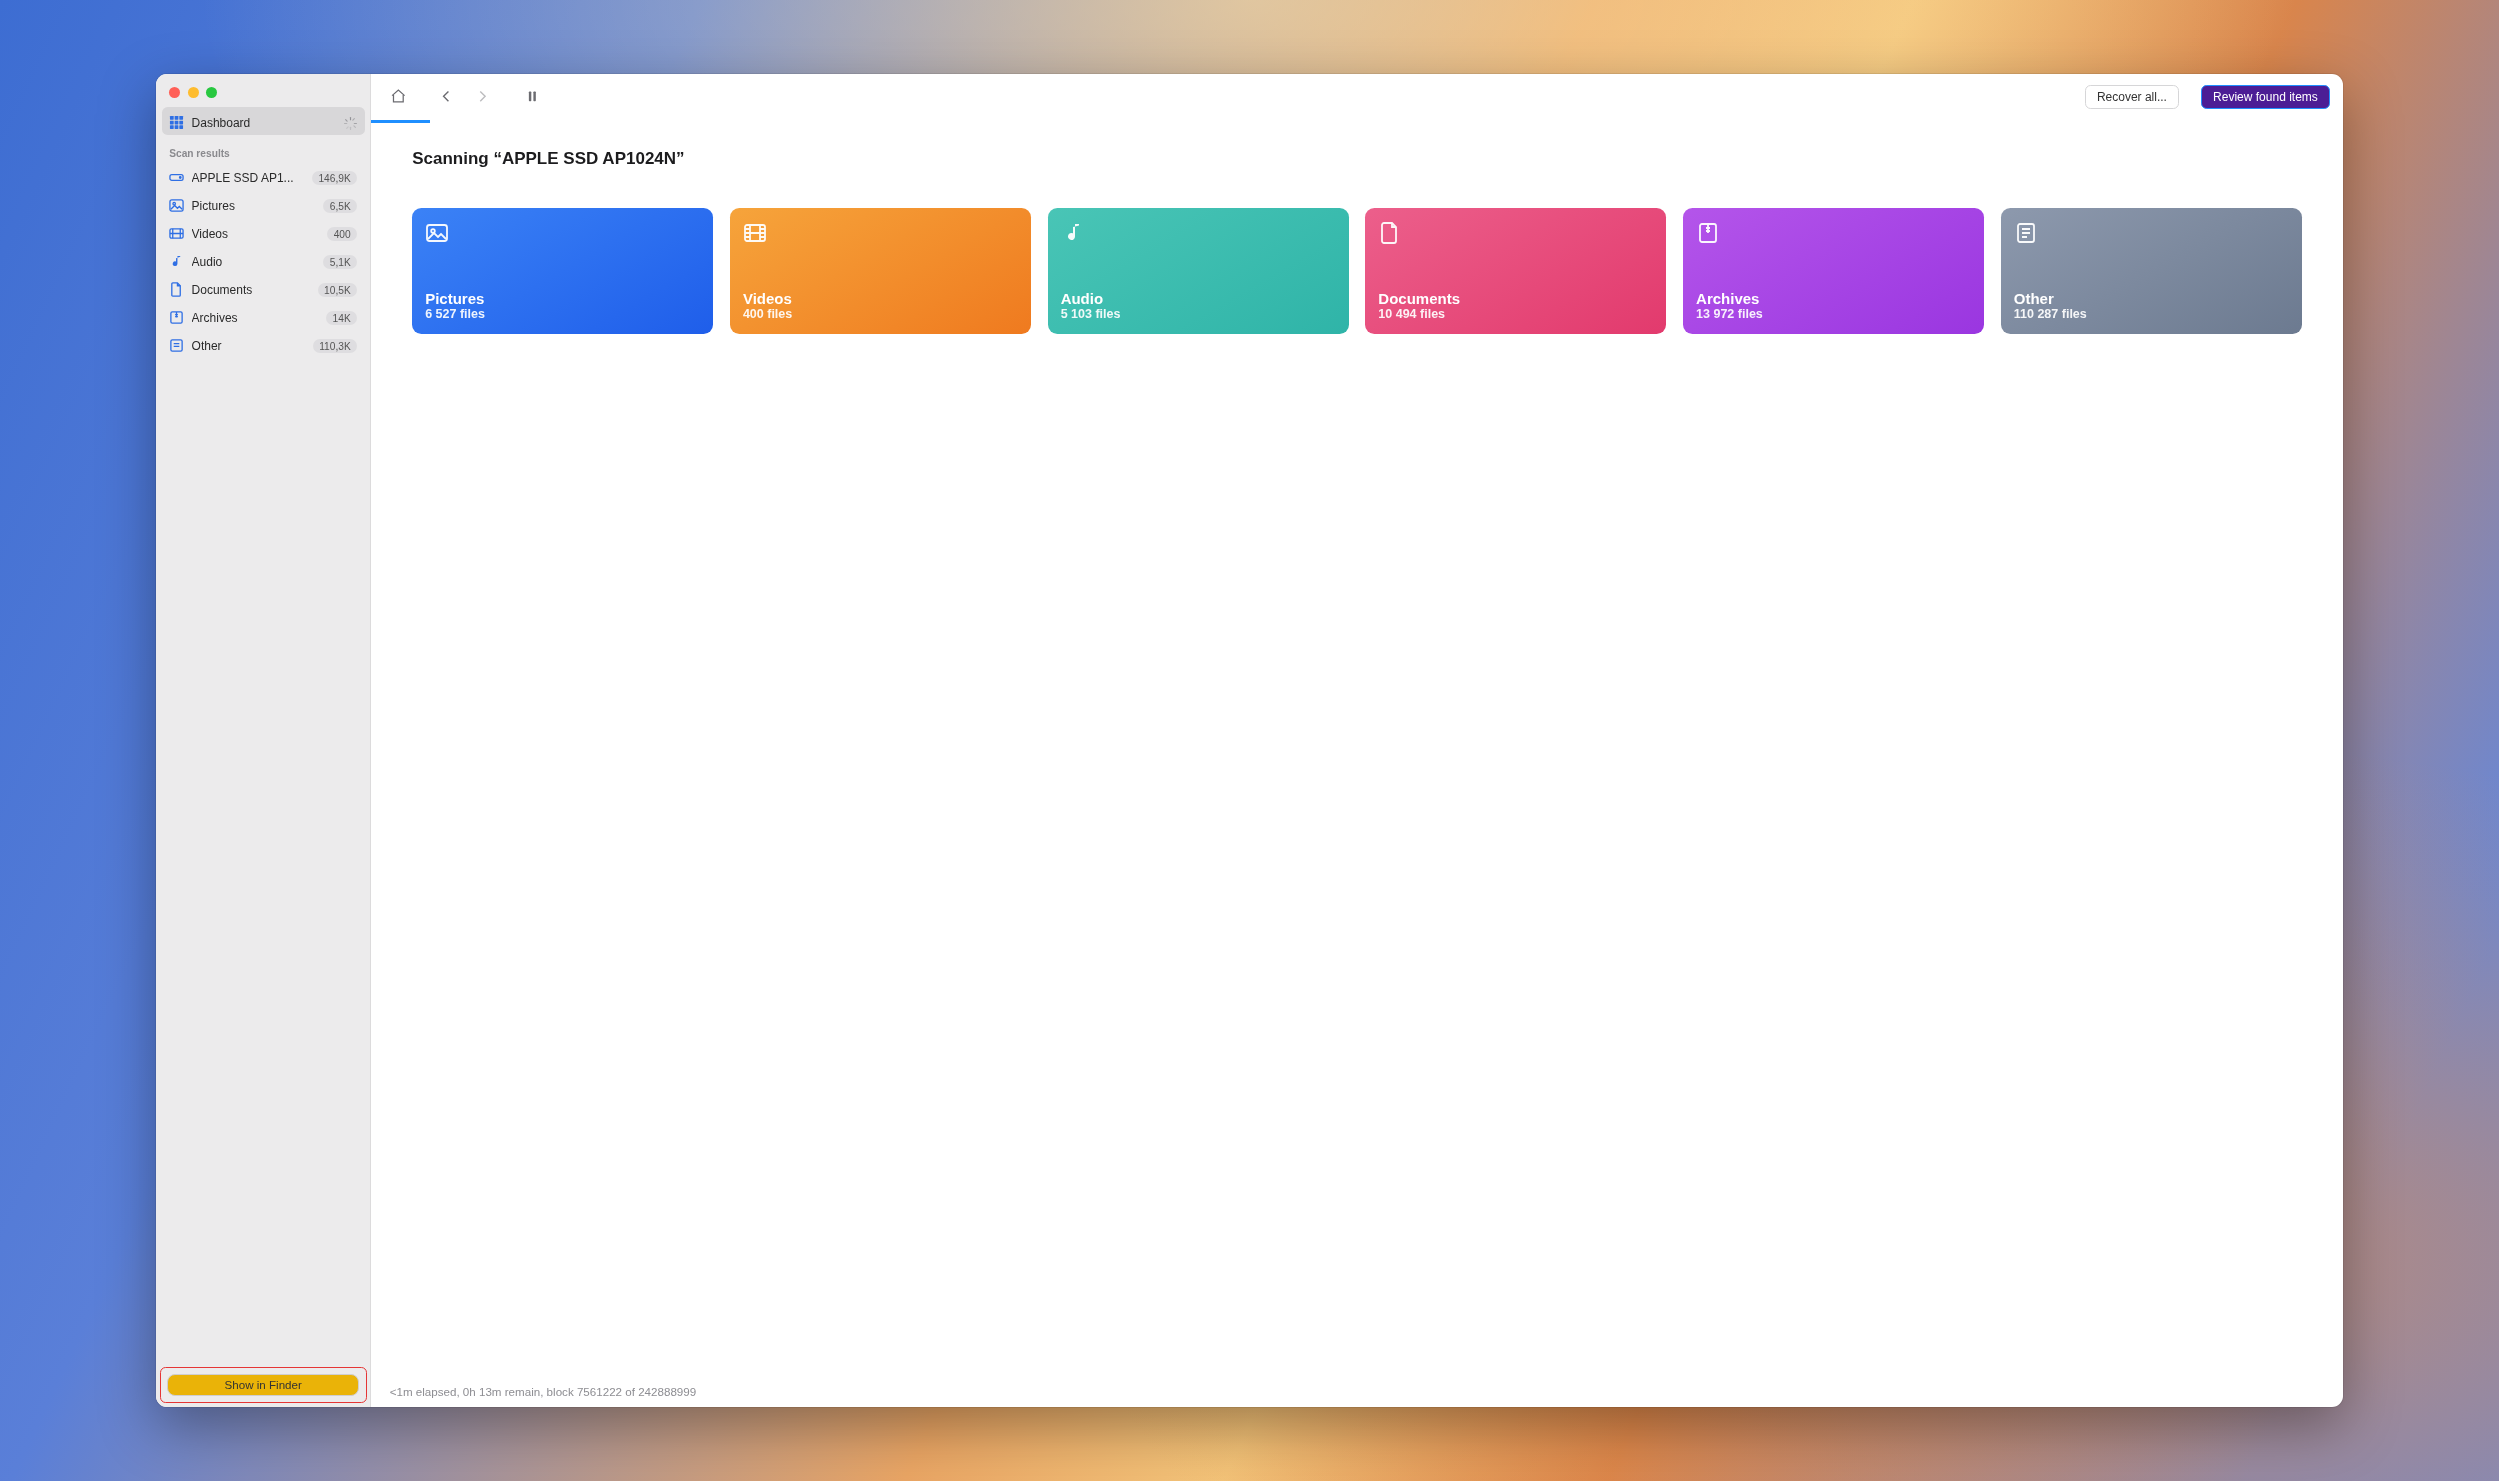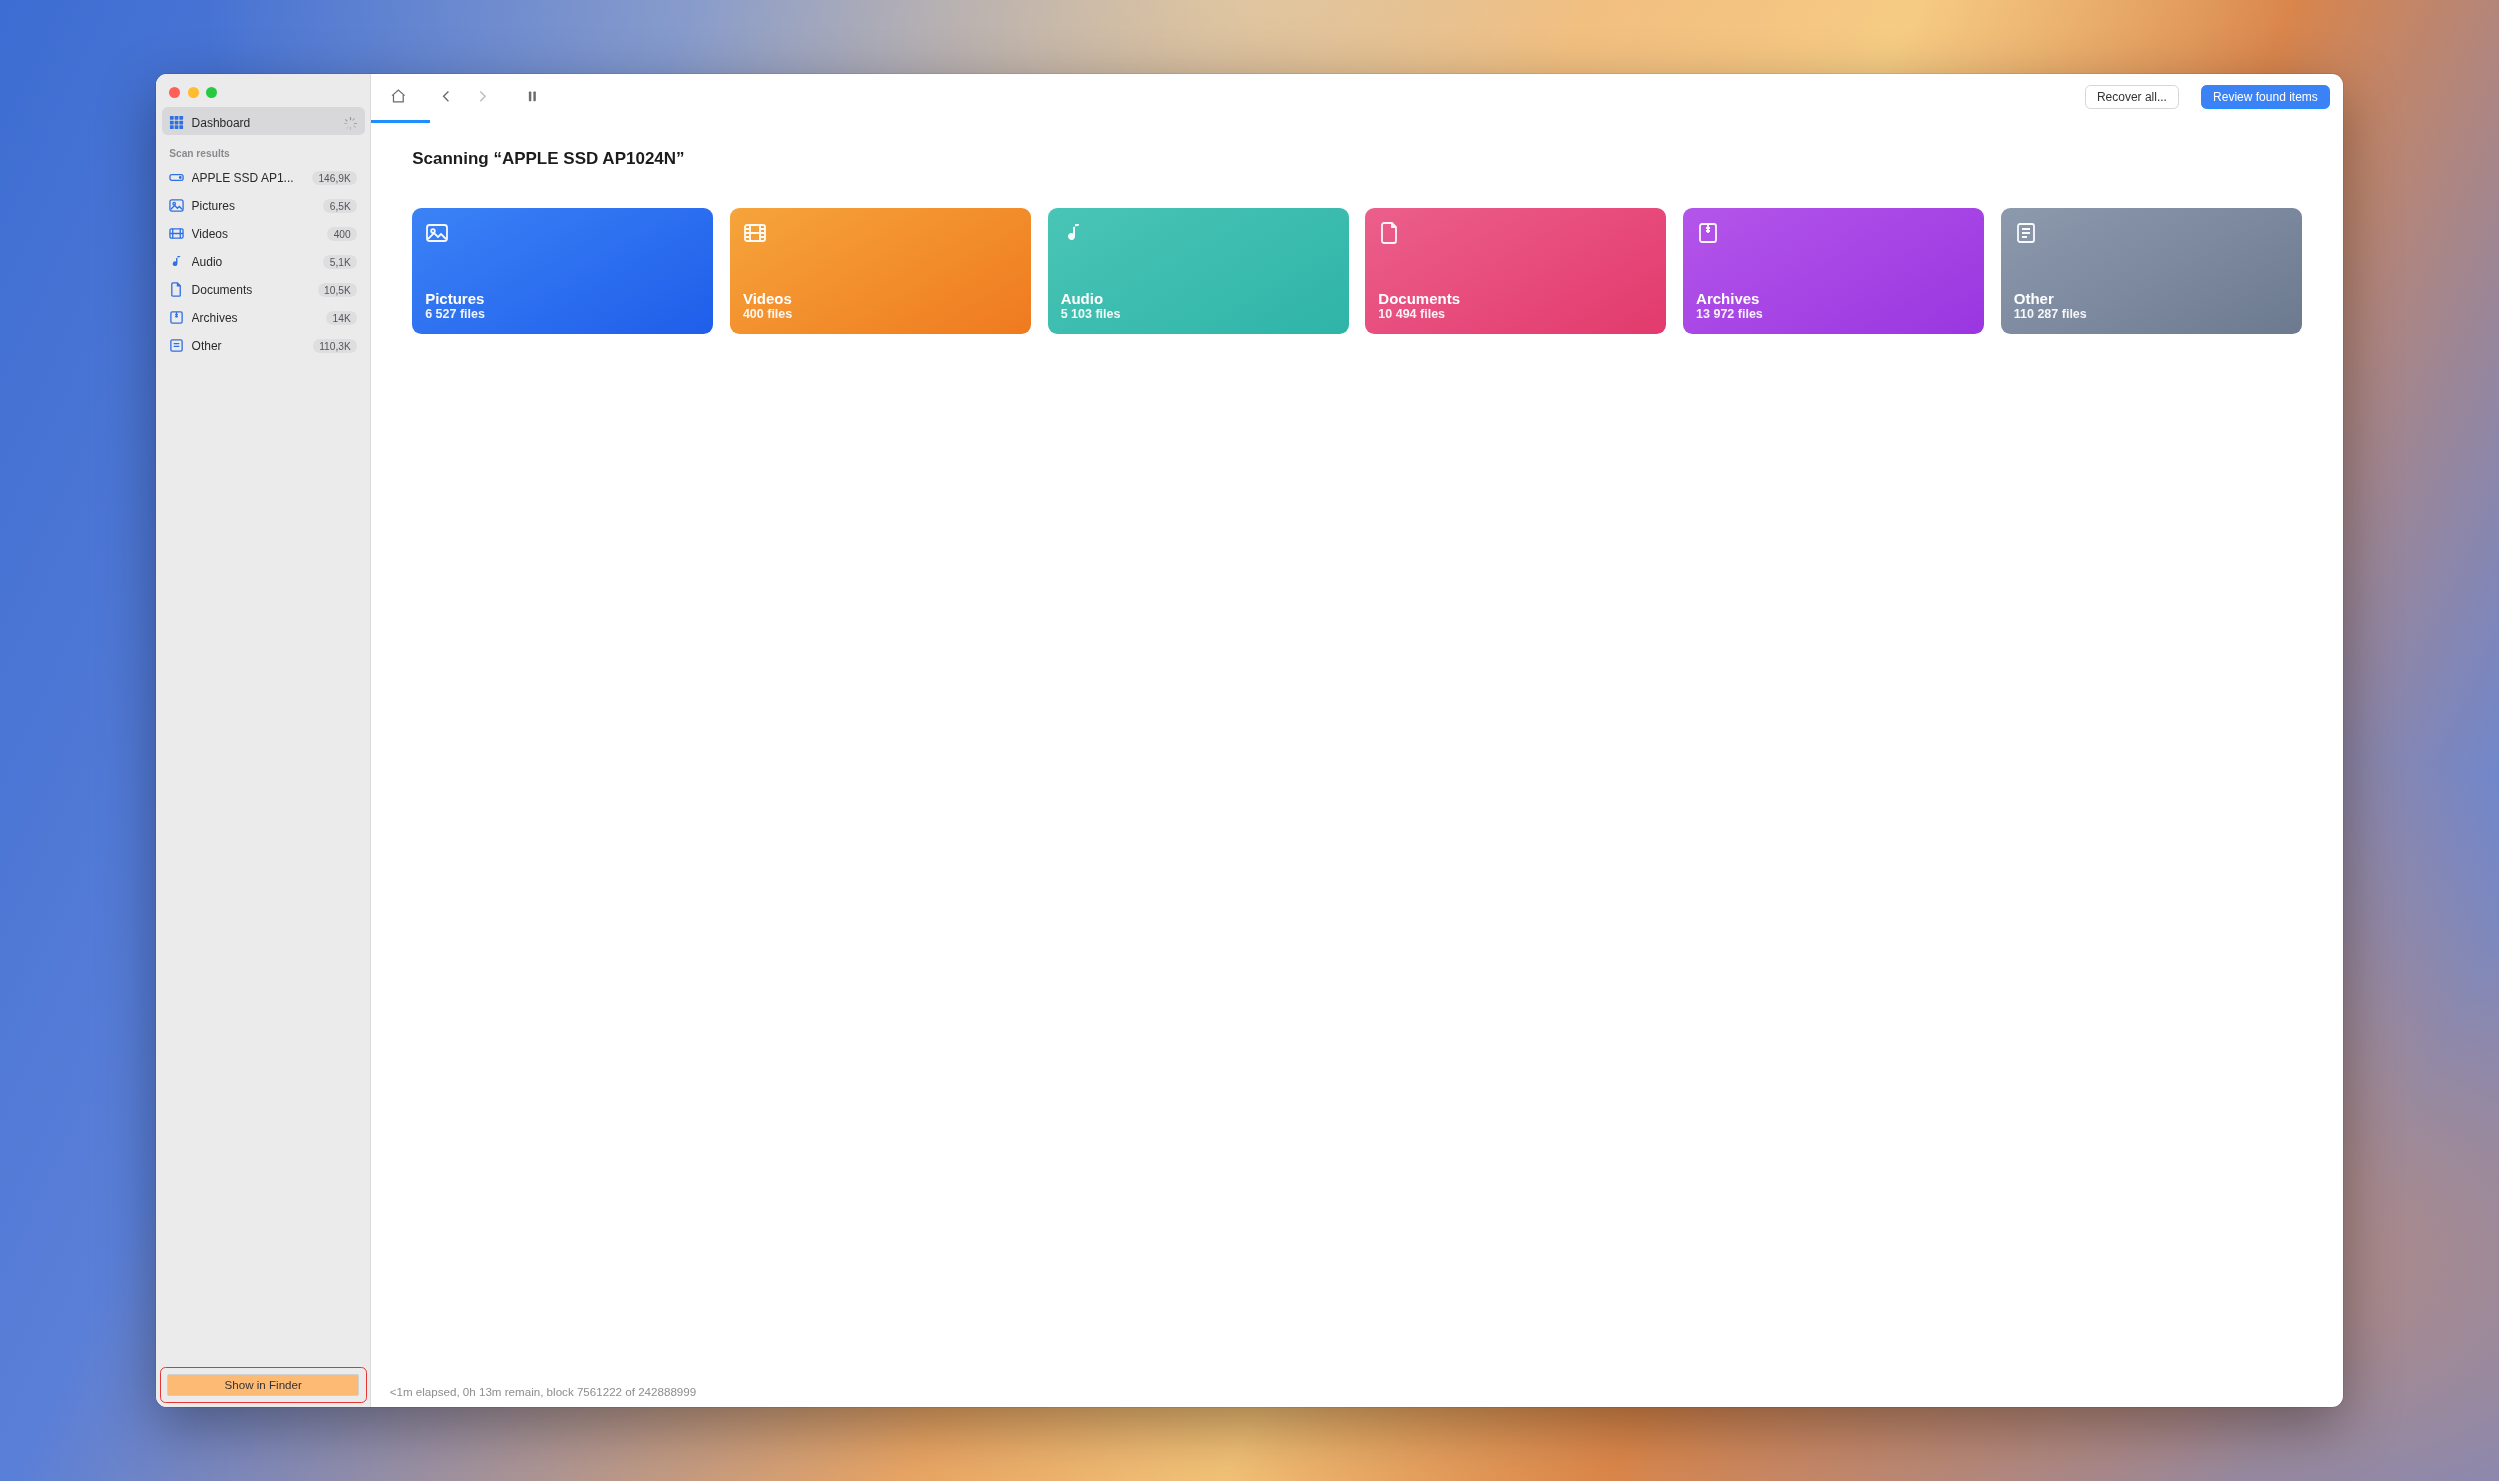--- a/index.html
+++ b/index.html
@@ -49,41 +49,41 @@
     font-size:10.2px; padding:1.9px 6.5px; border-radius:8.3px;
   }
   .side-section-title{
     padding:13px 13px 3.7px; font-size:10.2px; color:#8a8a8e; font-weight:600;
   }
   .side-icon{width:15px;height:15px;display:flex;align-items:center;justify-content:center;color:#2f6fe4;flex:0 0 15px;}
   .side-icon svg{width:15px;height:15px;}
   .spinner{width:13px;height:13px;color:#8a8a8e;}
   .side-bottom{margin-top:auto;padding:11px;}
   .finder-btn{
-    width:100%; height:22px; border-radius:2px;
-    background:#fdba74; border:0.9px solid #cfced1;
+    width:100%; height:22px; border-radius:8px;
+    background:#eab308; border:0.9px solid #cfced1;
     font-size:11.6px; color:#333; cursor:default;
     display:flex;align-items:center;justify-content:center;
   }
   .annot{position:absolute;border:1.9px solid #e53535;border-radius:5.6px;pointer-events:none;}
   
   .main{flex:1;display:flex;flex-direction:column;}
   .toolbar{
     height:46px; display:flex; align-items:center; gap:7.4px;
     padding:0 13px; border-bottom:0.9px solid transparent;
   }
   .tbtn{width:28px;height:28px;border-radius:5.6px;display:flex;align-items:center;justify-content:center;color:#6b6b70;}
   .tbtn svg{width:16.7px;height:16.7px;}
   .tool-spacer{flex:1;}
   .btn{
     height:24px;padding:0 11px;border-radius:5.6px;font-size:12px;
     display:flex;align-items:center;justify-content:center;cursor:default;
   }
   .btn-secondary{background:#fff;border:0.9px solid #d6d6d8;color:#333;}
-  .btn-primary{background:#3b82f6;color:#fff;border:0.9px solid #1f8fff;}
+  .btn-primary{background:#4c1d95;color:#fff;border:0.9px solid #1f8fff;}
   .progress-strip{height:2.8px;background:transparent;position:relative;}
   .progress-strip .fill{position:absolute;left:0;top:0;height:100%;background:#1f8fff;}
   .content{padding:26px 41px 11px;flex:1;display:flex;flex-direction:column;min-height:0;}
   h1{font-size:17px;font-weight:700;color:#1c1c1e;}
   .subtitle{font-size:16.7px;font-weight:600;color:#8b8b90;margin-top:3.7px;}
   .cards{display:flex;gap:16.7px;margin-top:39px;flex-wrap:nowrap;}
   .card{
     flex:1 1 0; height:126px; border-radius:9.3px; padding:13px;
     color:#fff; display:flex; flex-direction:column; justify-content:flex-end;
     position:relative; overflow:hidden;

